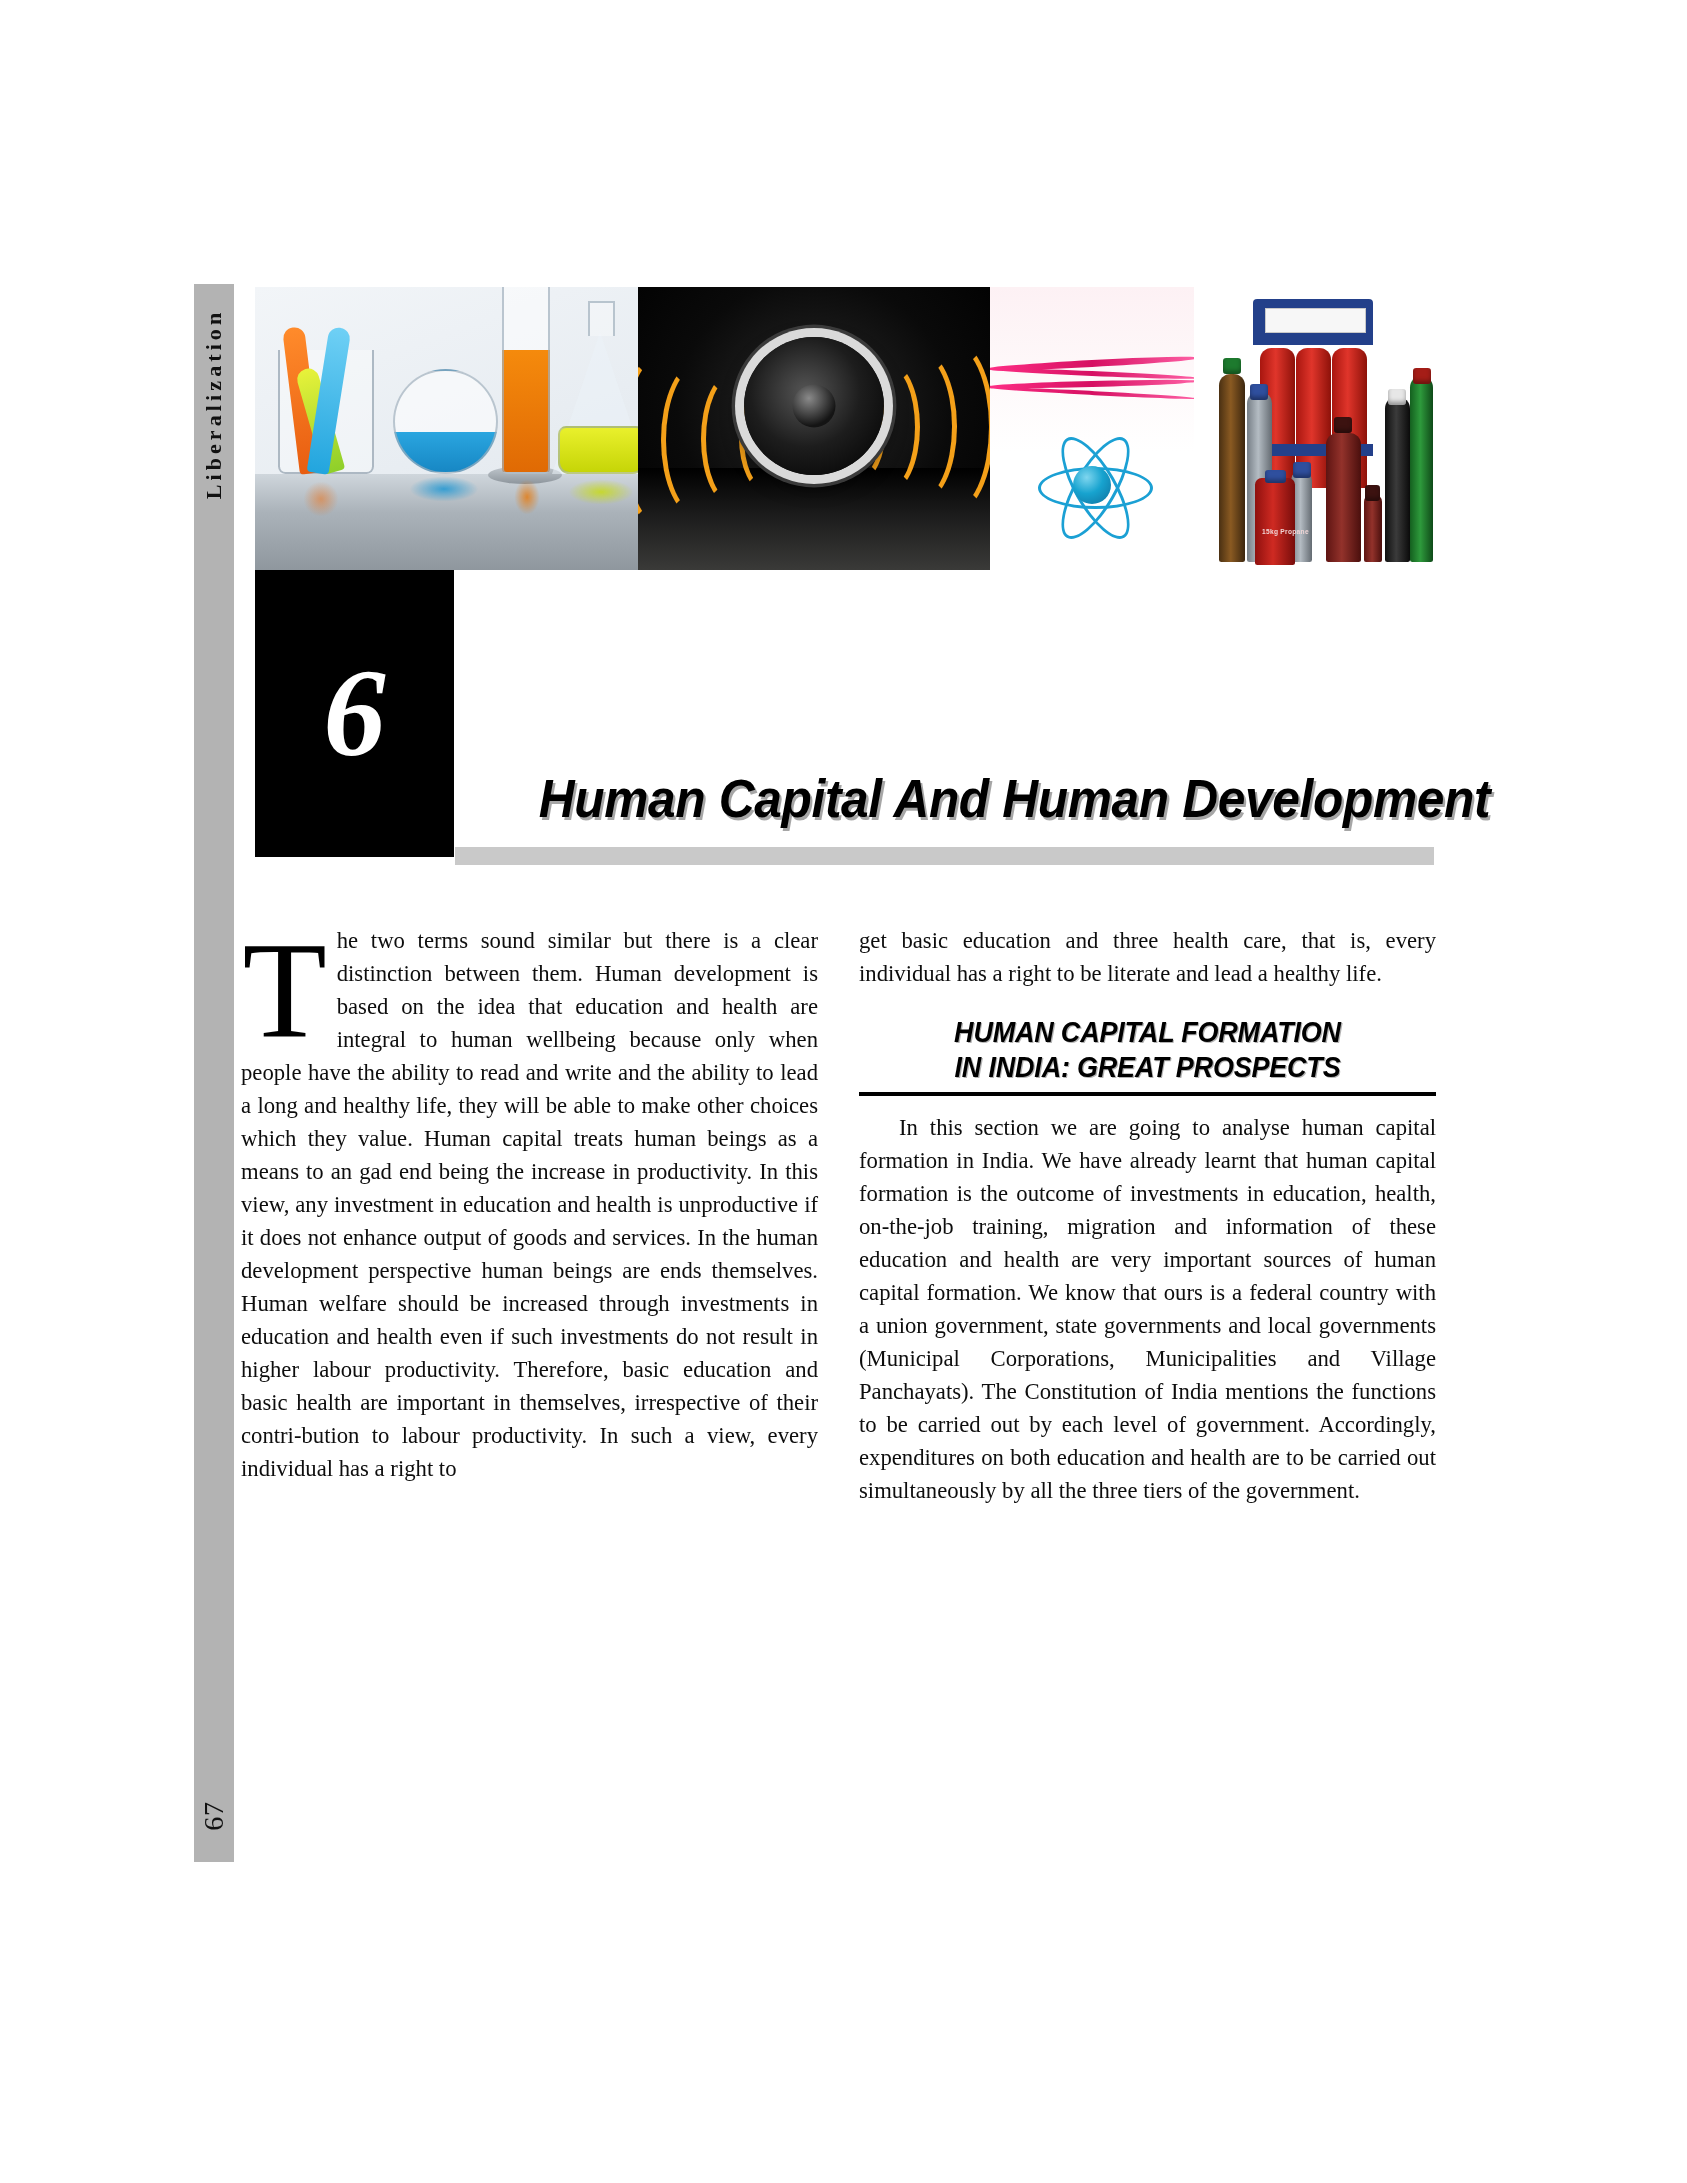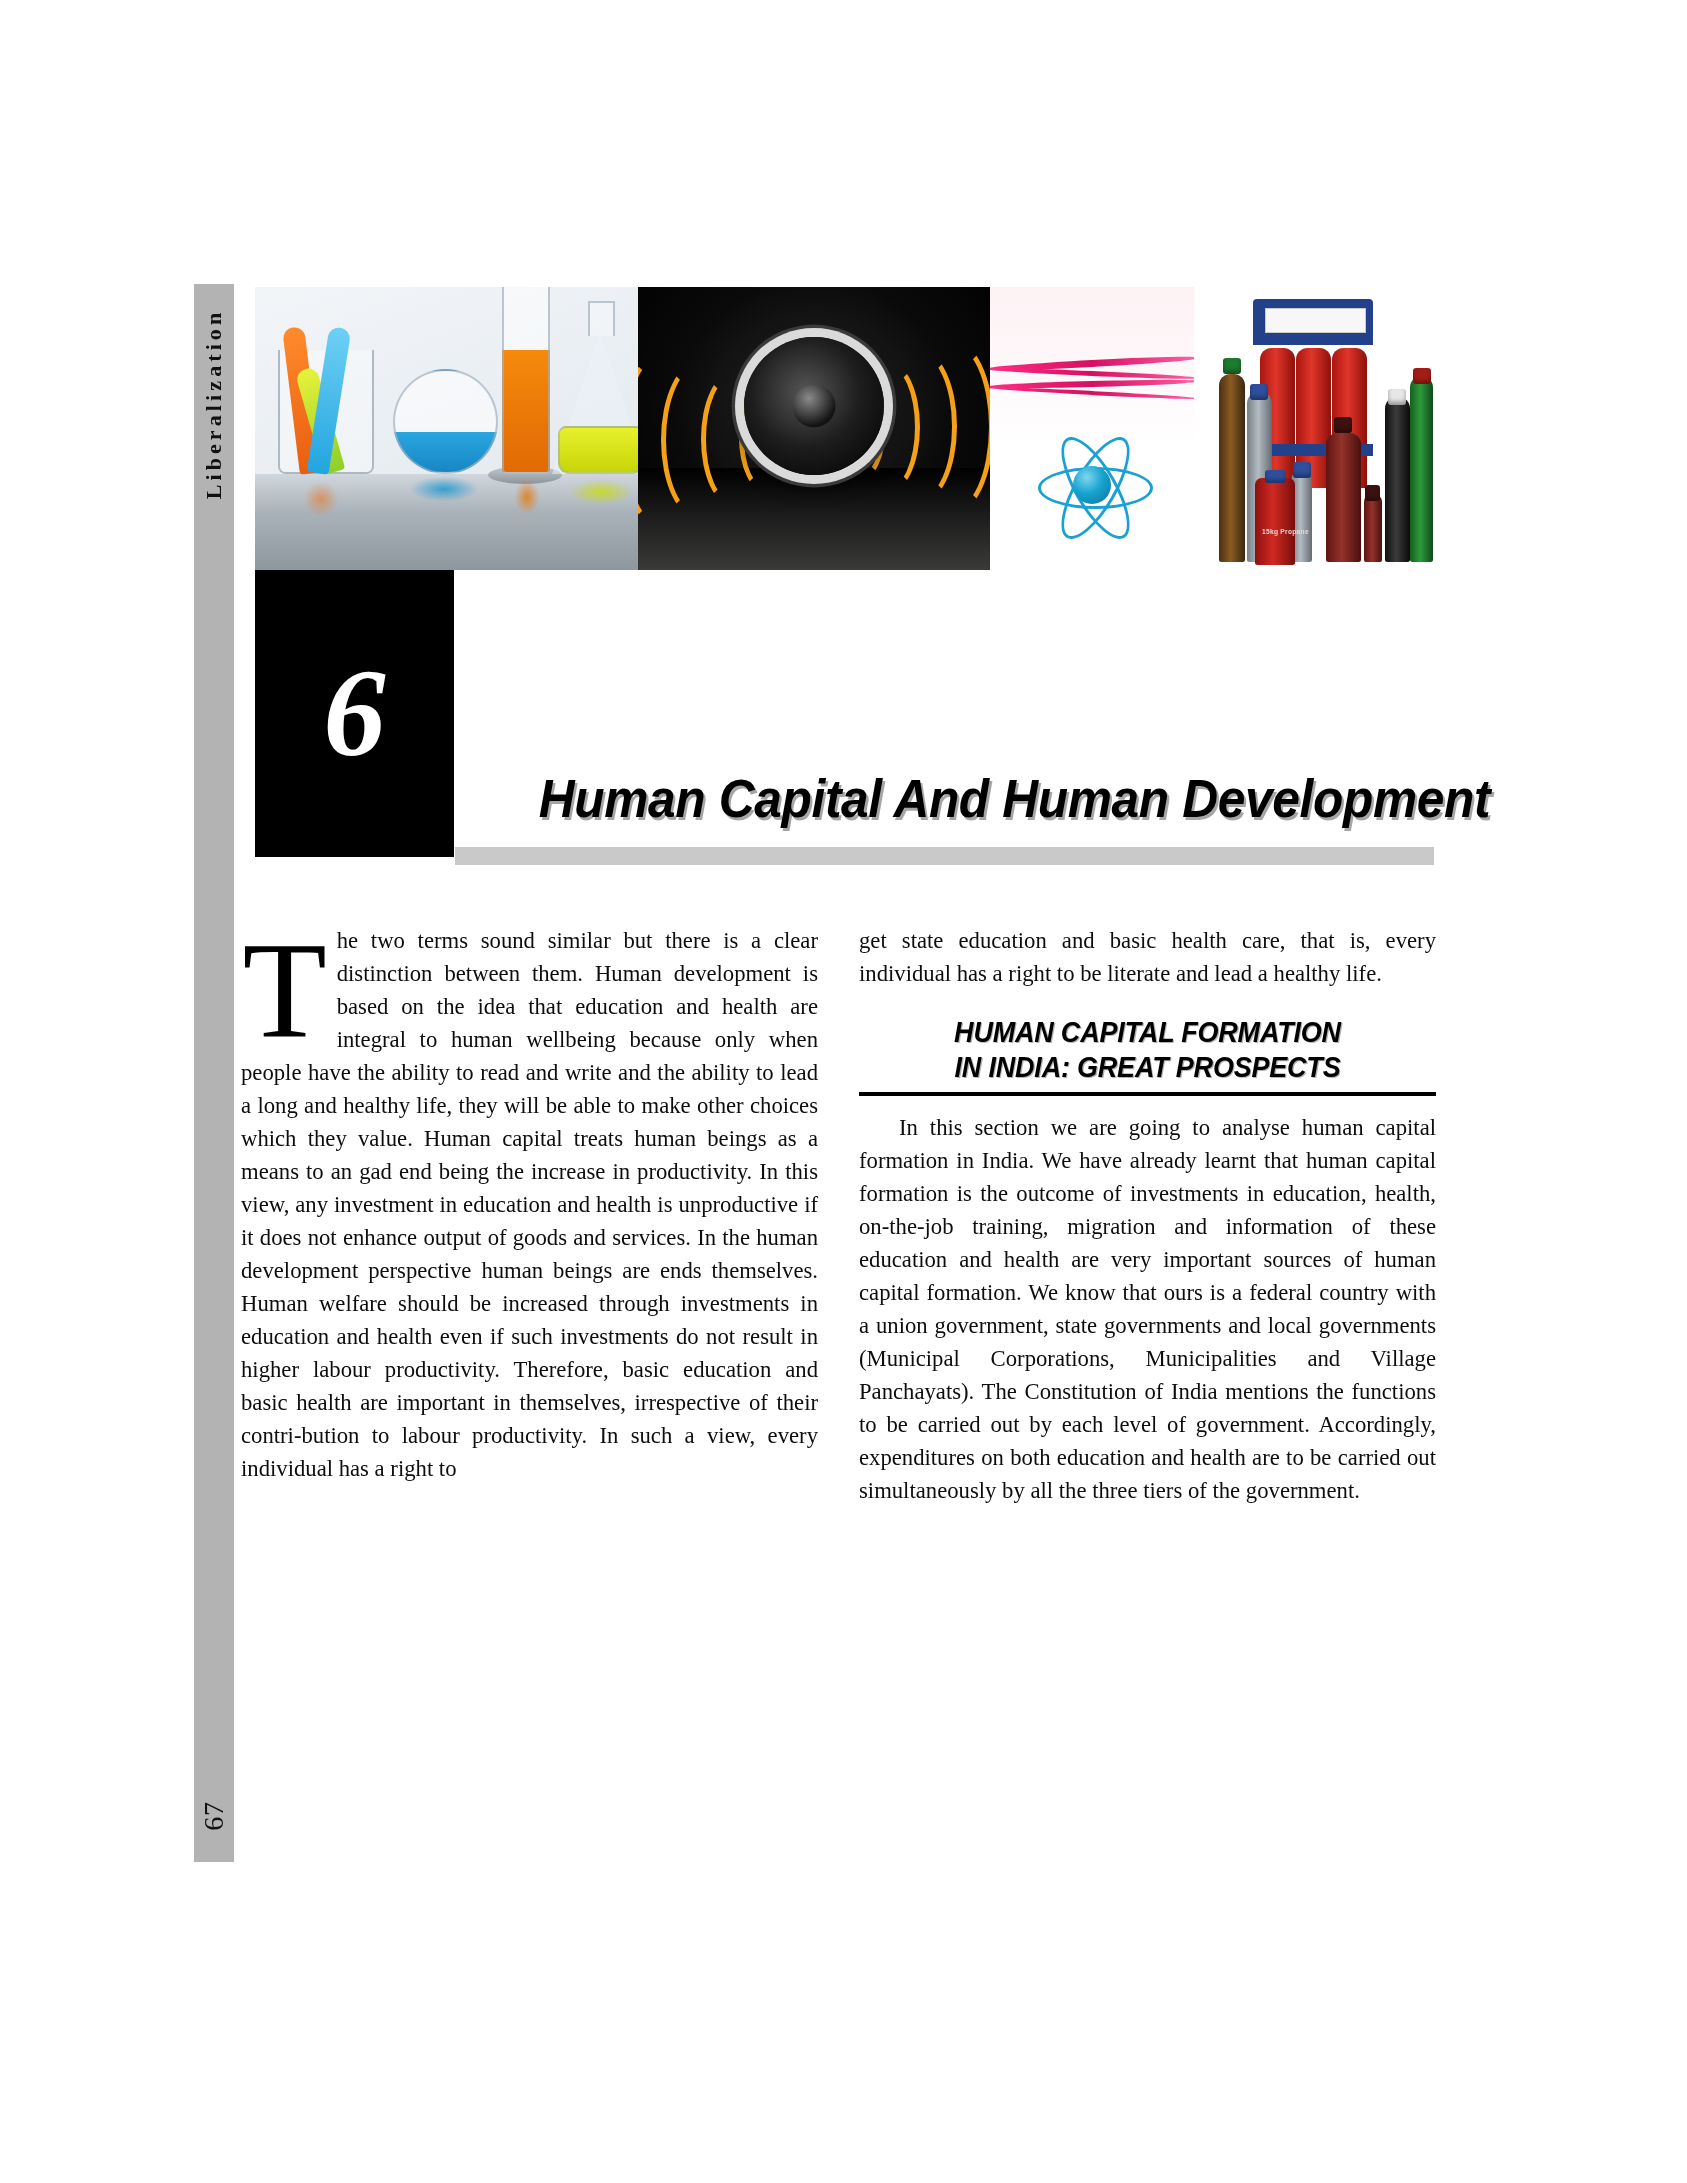--- a/index.html
+++ b/index.html
@@ -447,21 +447,21 @@
   <div class="chapter-title">Human Capital And Human Development</div>
   <div class="title-gray-bar"></div>
 
   <div class="body-columns">
 
     <div class="col col-left">
       <p class="dropcap-para">The two terms sound similar but there is a clear distinction between them. Human development is based on the idea that education and health are integral to human wellbeing because only when people have the ability to read and write and the ability to lead a long and healthy life, they will be able to make other choices which they value. Human capital treats human beings as a means to an gad end being the increase in productivity. In this view, any investment in education and health is unproductive if it does not enhance output of goods and services. In the human development perspective human beings are ends themselves. Human welfare should be increased through investments in education and health even if such investments do not result in higher labour productivity. Therefore, basic education and basic health are important in themselves, irrespective of their contri-bution to labour productivity. In such a view, every individual has a right to</p>
     </div>
 
     <div class="col col-right">
-      <p>get state education and basic health care, that is, every individual has a right to be literate and lead a healthy life.</p>
+      <p>get basic education and three health care, that is, every individual has a right to be literate and lead a healthy life.</p>
 
       <div class="section-heading">
         <div>HUMAN CAPITAL FORMATION</div>
         <div>IN INDIA: GREAT PROSPECTS</div>
       </div>
       <div class="heading-rule"></div>
 
       <p class="indent">In this section we are going to analyse human capital formation in India. We have already learnt that human capital formation is the outcome of investments in education, health, on-the-job training, migration and information of these education and health are very important sources of human capital formation. We know that ours is a federal country with a union government, state governments and local governments (Municipal Corporations, Municipalities and Village Panchayats). The Constitution of India mentions the functions to be carried out by each level of government. Accordingly, expenditures on both education and health are to be carried out simultaneously by all the three tiers of the government.</p>
     </div>
 

